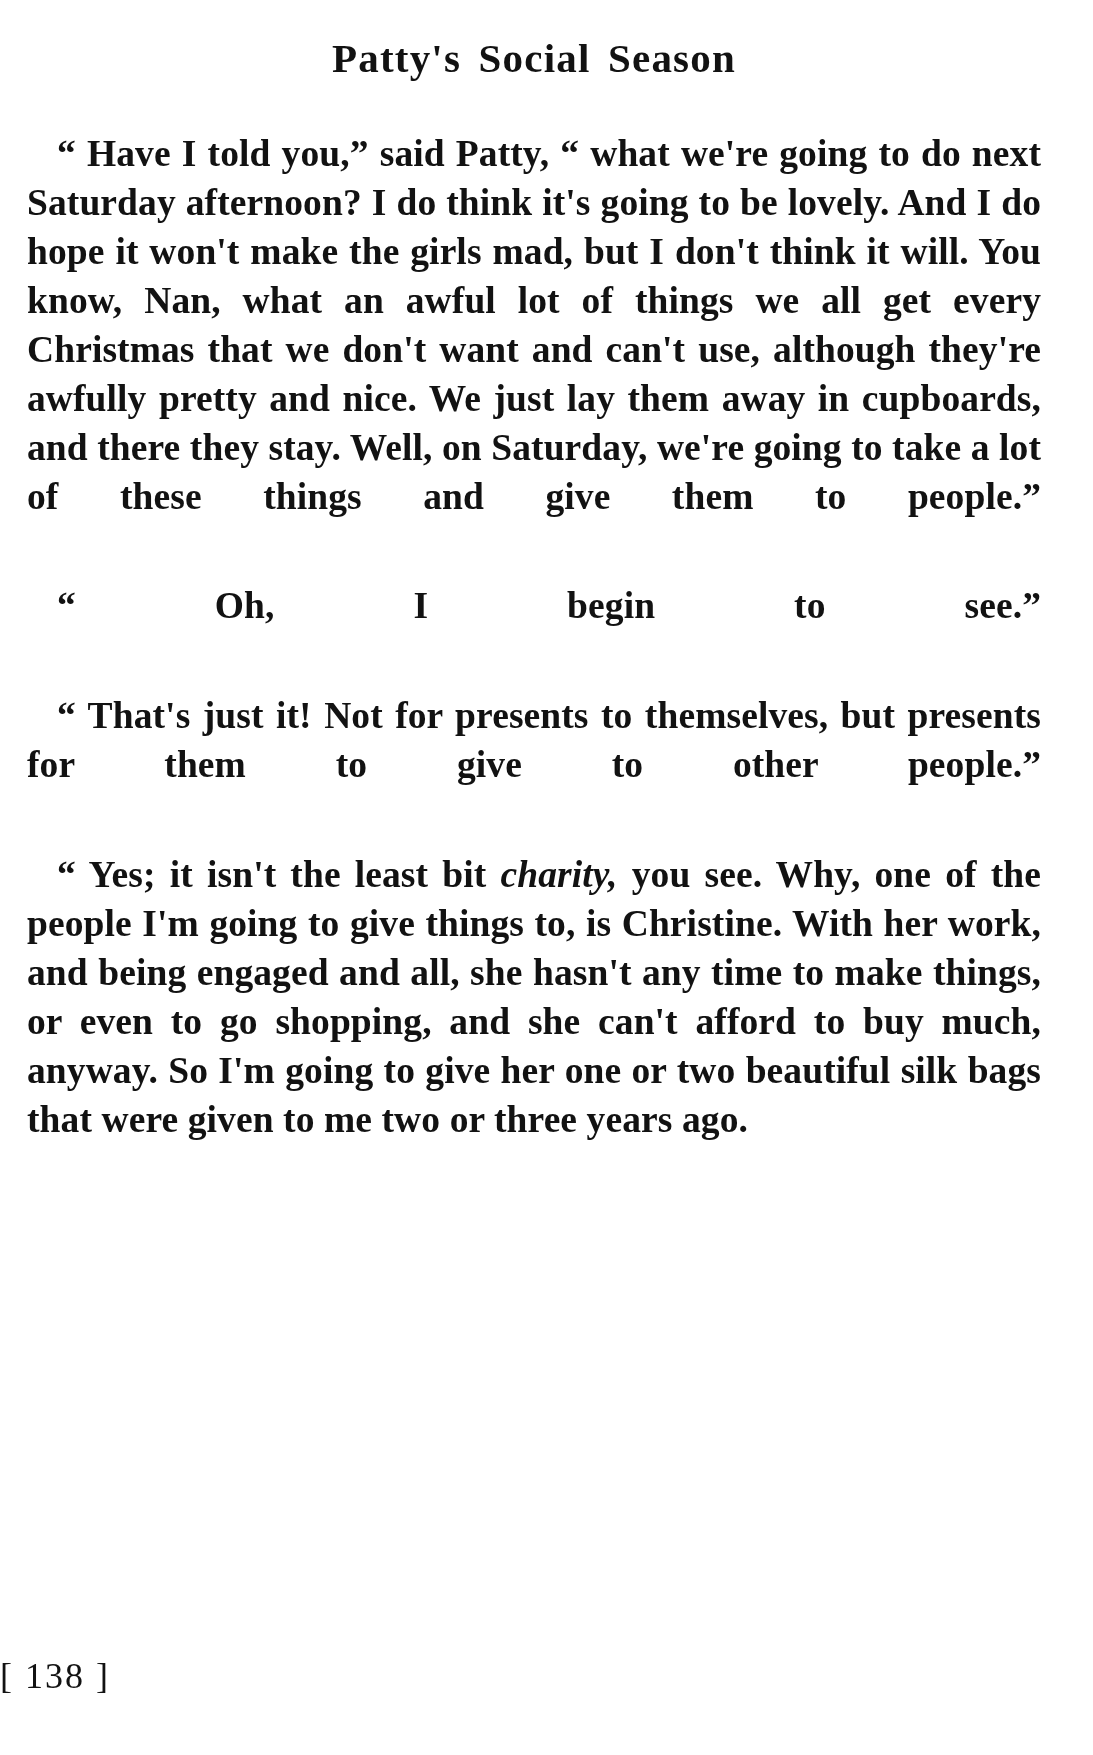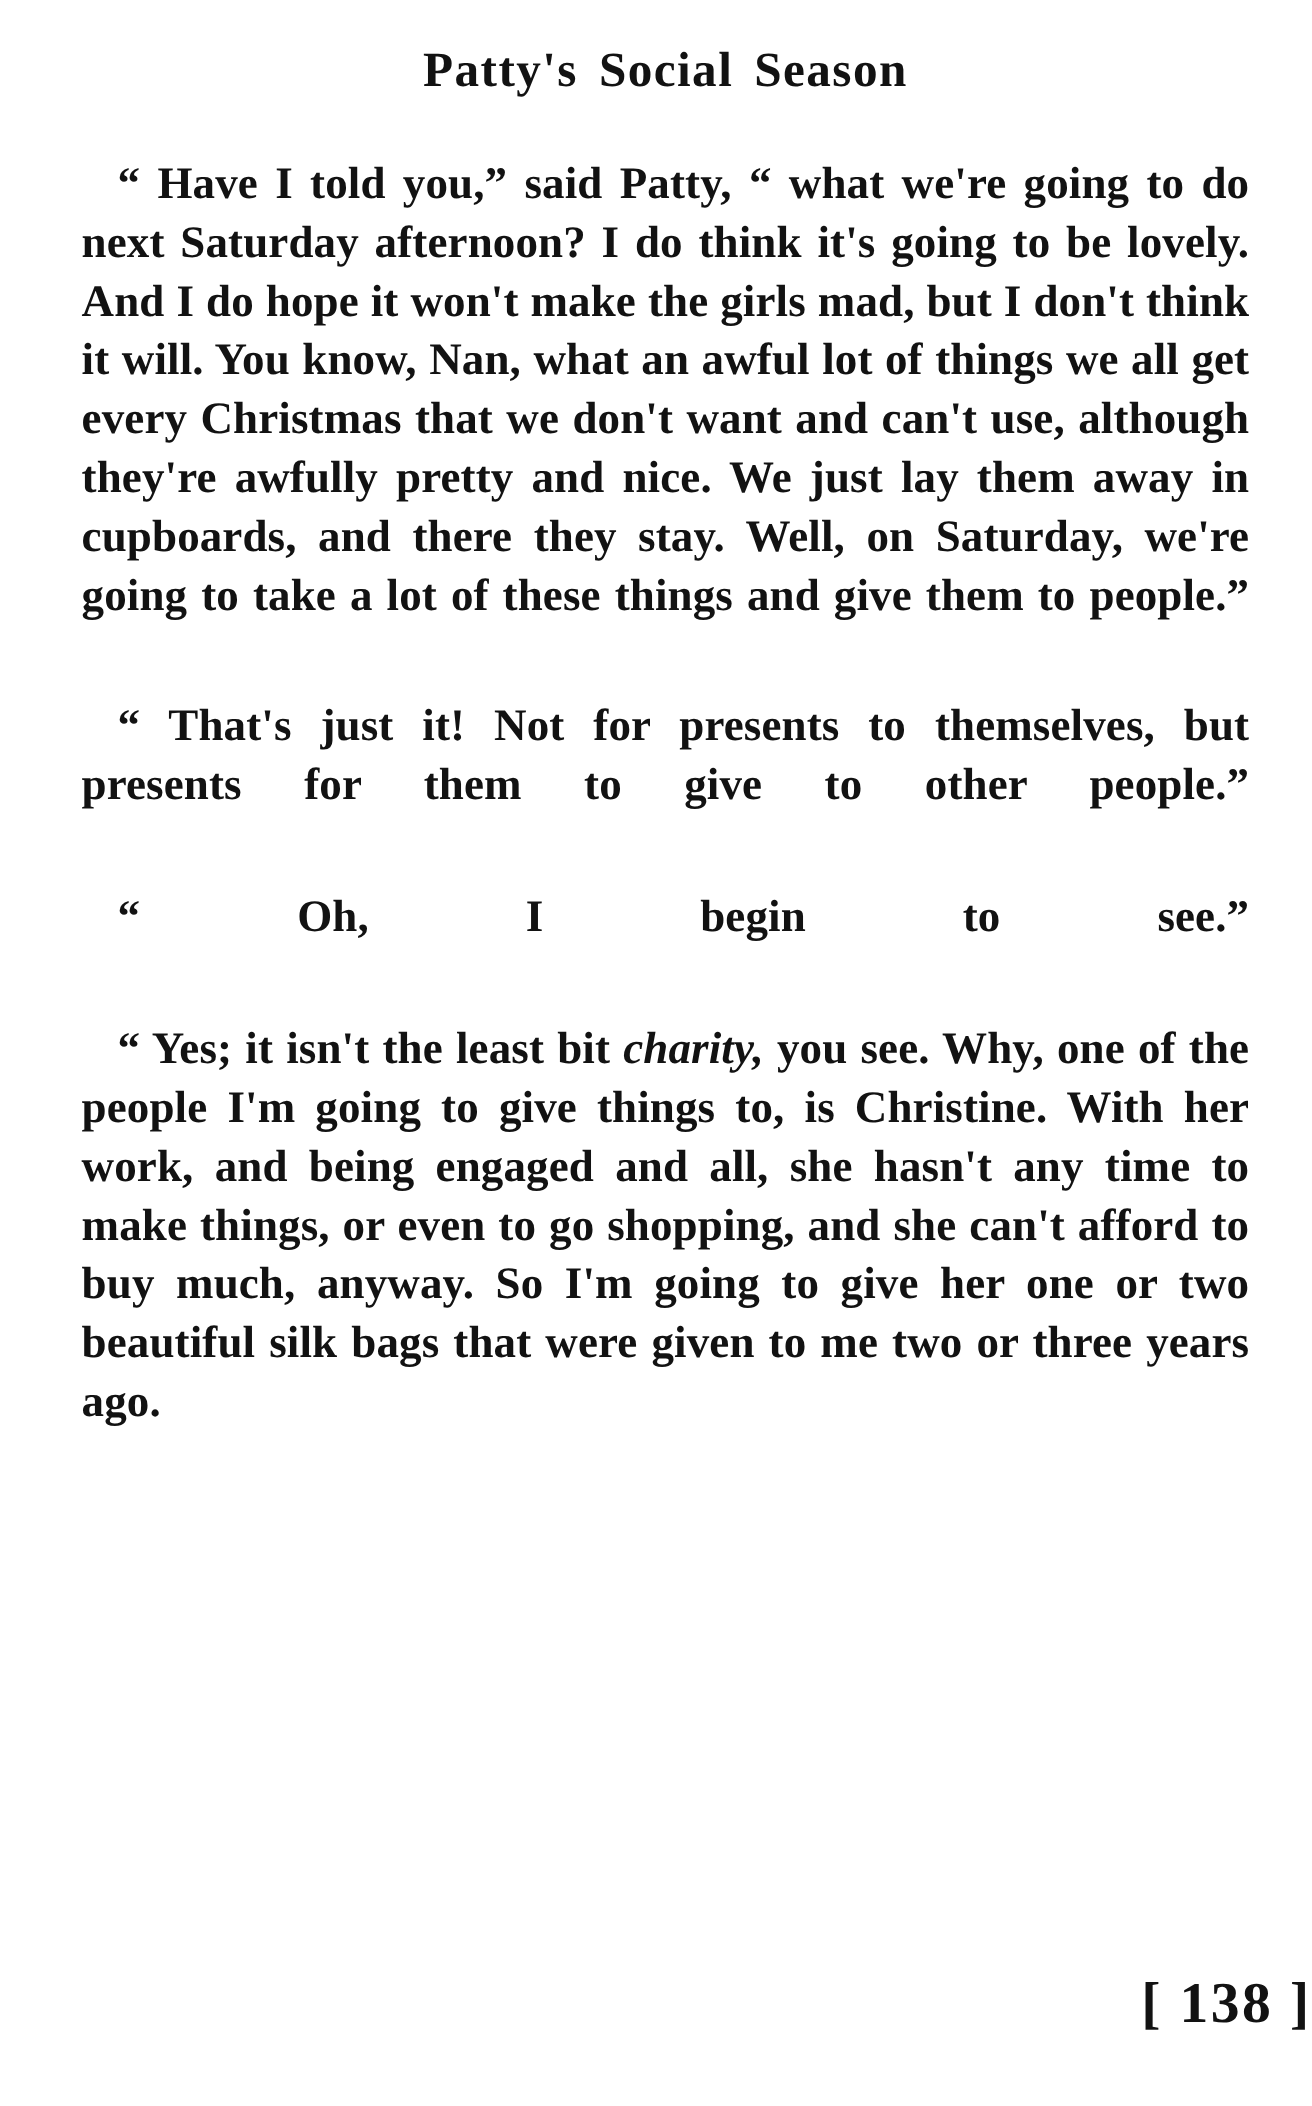--- a/index.html
+++ b/index.html
@@ -14,21 +14,21 @@
     font-family: "Liberation Serif", serif;
     color: #121212;
     overflow: hidden;
   }
   .page {
     position: absolute;
     left: 0; top: 0;
     width: 1093px;
     height: 1755px;
     box-sizing: border-box;
-    padding: 34px 52px 0 68px;
+    padding: 34px 52px 0 27px;
   }
   .running-head {
     text-align: center;
     font-size: 41px;
     letter-spacing: 1.2px;
     font-weight: 600;
     margin: 0 0 48px 0;
     word-spacing: 6px;
   }
   .body-text {
@@ -52,23 +52,23 @@
     font-family: Liberation Serif, serif;
   }
   em {
     font-style: italic;
   }
   .folio {
     position: absolute;
     left: 0;
     right: 0;
     bottom: 58px;
-    text-align: right;
-    font-size: 48px;
-    font-weight: 700;
+    text-align: left;
+    font-size: 36px;
+    font-weight: 400;
     letter-spacing: 2px;
   }
   
   .body-text p::after {
     content: "";
     display: inline-block;
     width: 100%;
   }
   .body-text p.last-full::after {
     content: none;
@@ -76,20 +76,20 @@
 </style>
 </head>
 <body>
 
 <div class="page">
 
   <h1 class="running-head">Patty's Social Season</h1>
 
   <div class="body-text">
     <p class="indent">“ Have I told you,” said Patty, “ what we're going to do next Saturday afternoon?  I do think it's going to be lovely.  And I do hope it won't make the girls mad, but I don't think it will.  You know, Nan, what an awful lot of things we all get every Christmas that we don't want and can't use, although they're awfully pretty and nice.  We just lay them away in cupboards, and there they stay.  Well, on Saturday, we're going to take a lot of these things and give them to people.”</p>
+    <p class="indent">“ Oh, I begin to see.”</p>
     <p class="indent">“ That's just it!  Not for presents to themselves, but presents for them to give to other people.”</p>
-    <p class="indent">“ Oh, I begin to see.”</p>
     <p class="indent last-full"><span>“ Yes; it isn't the least bit </span><em>charity,</em><span> you see. Why, one of the people I'm going to give things to, is Christine.  With her work, and being engaged and all, she hasn't any time to make things, or even to go shopping, and she can't afford to buy much, anyway.  So I'm going to give her one or two beautiful silk bags that were given to me two or three years ago.</span></p>
   </div>
 
   <div class="folio">[ 138 ]</div>
 
 </div>
 
 </body></html>

